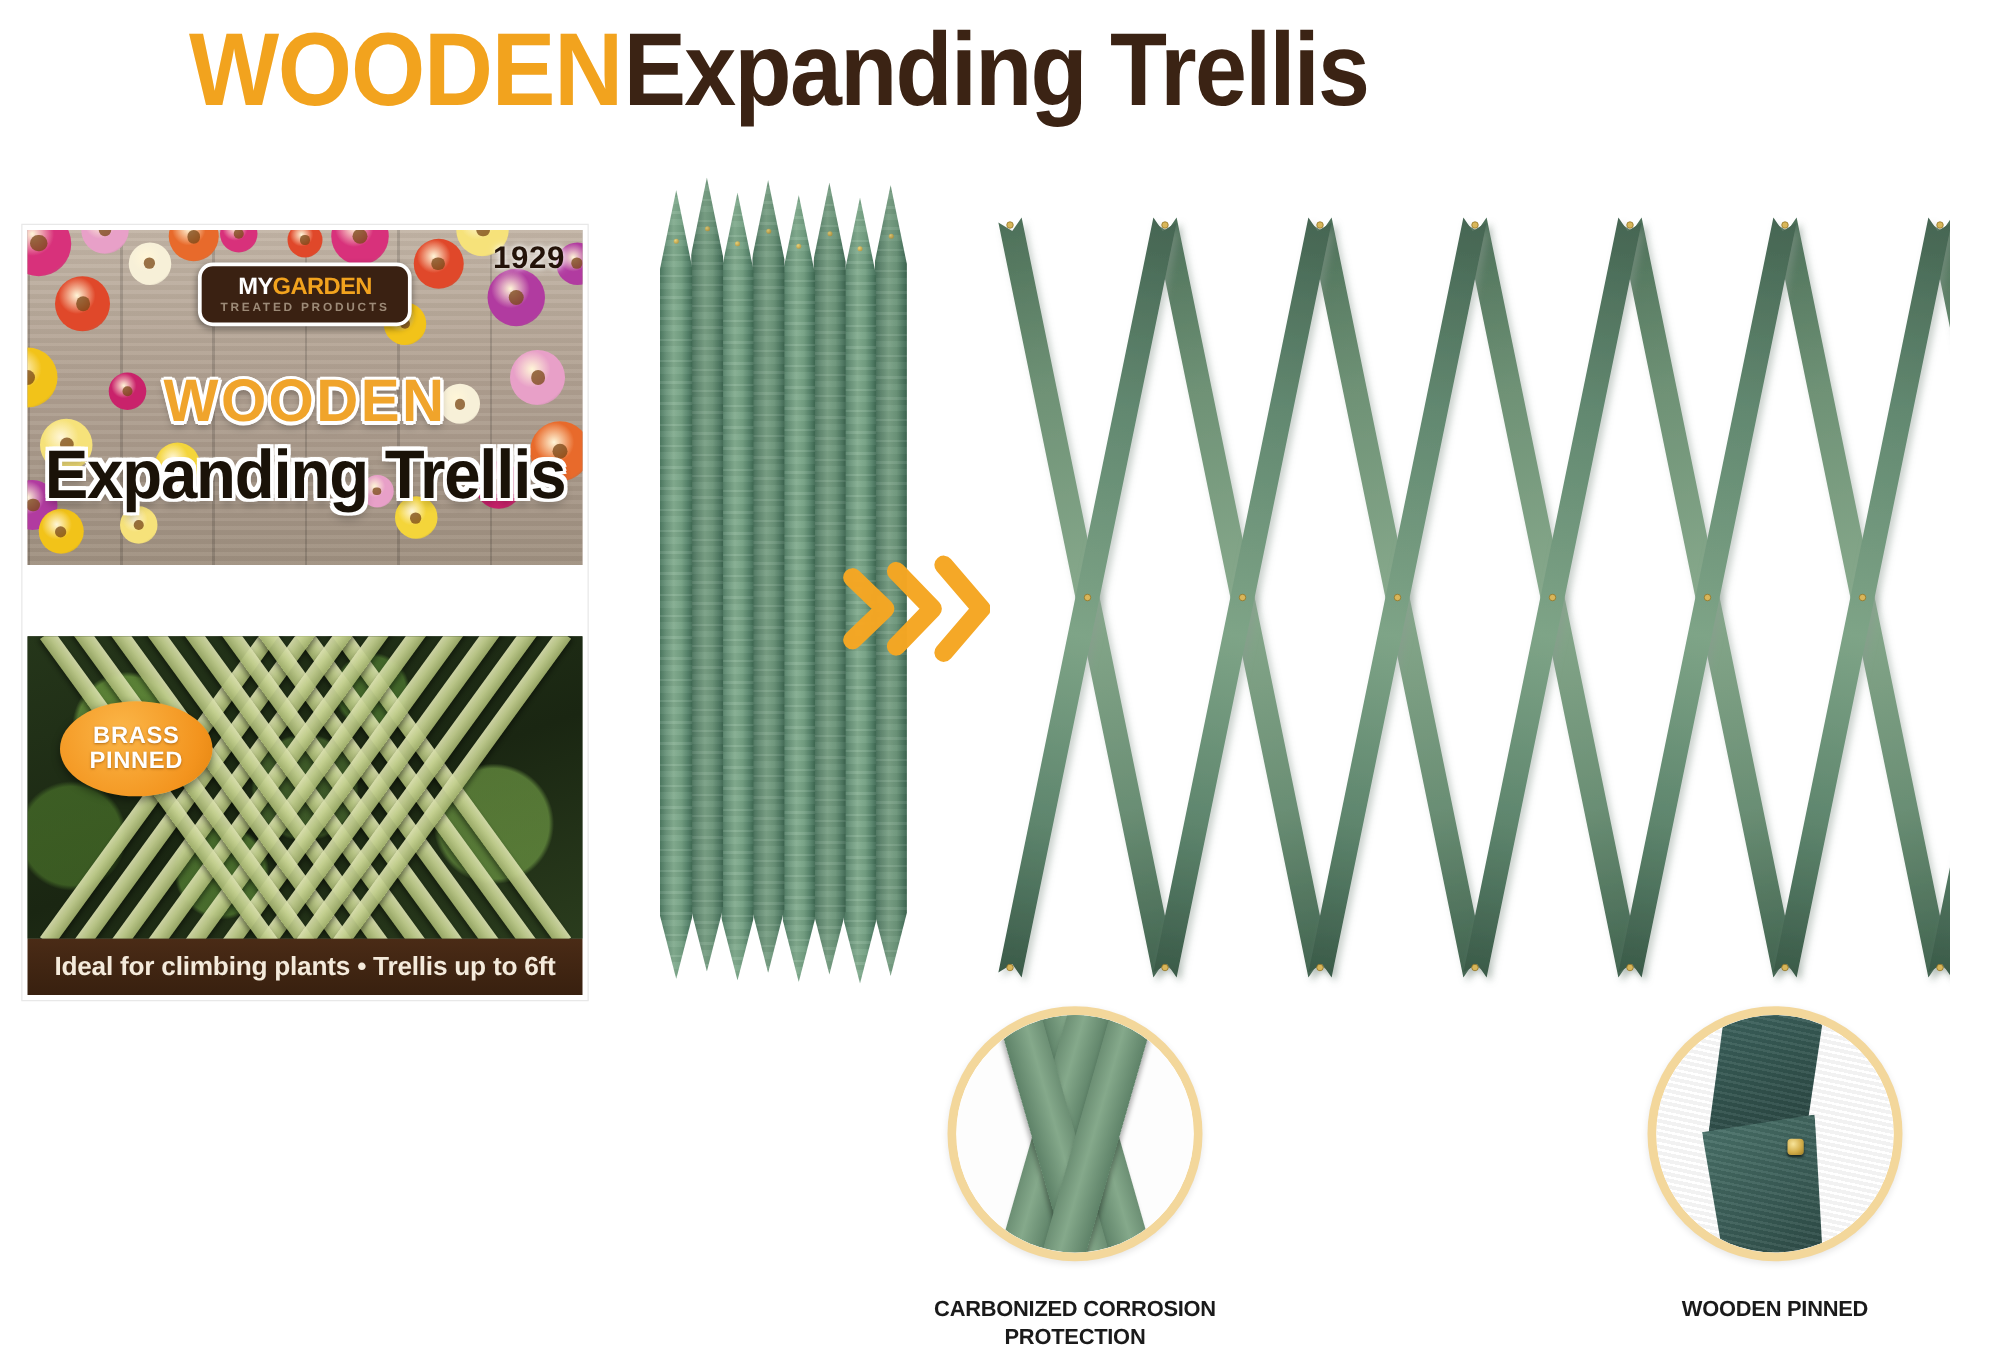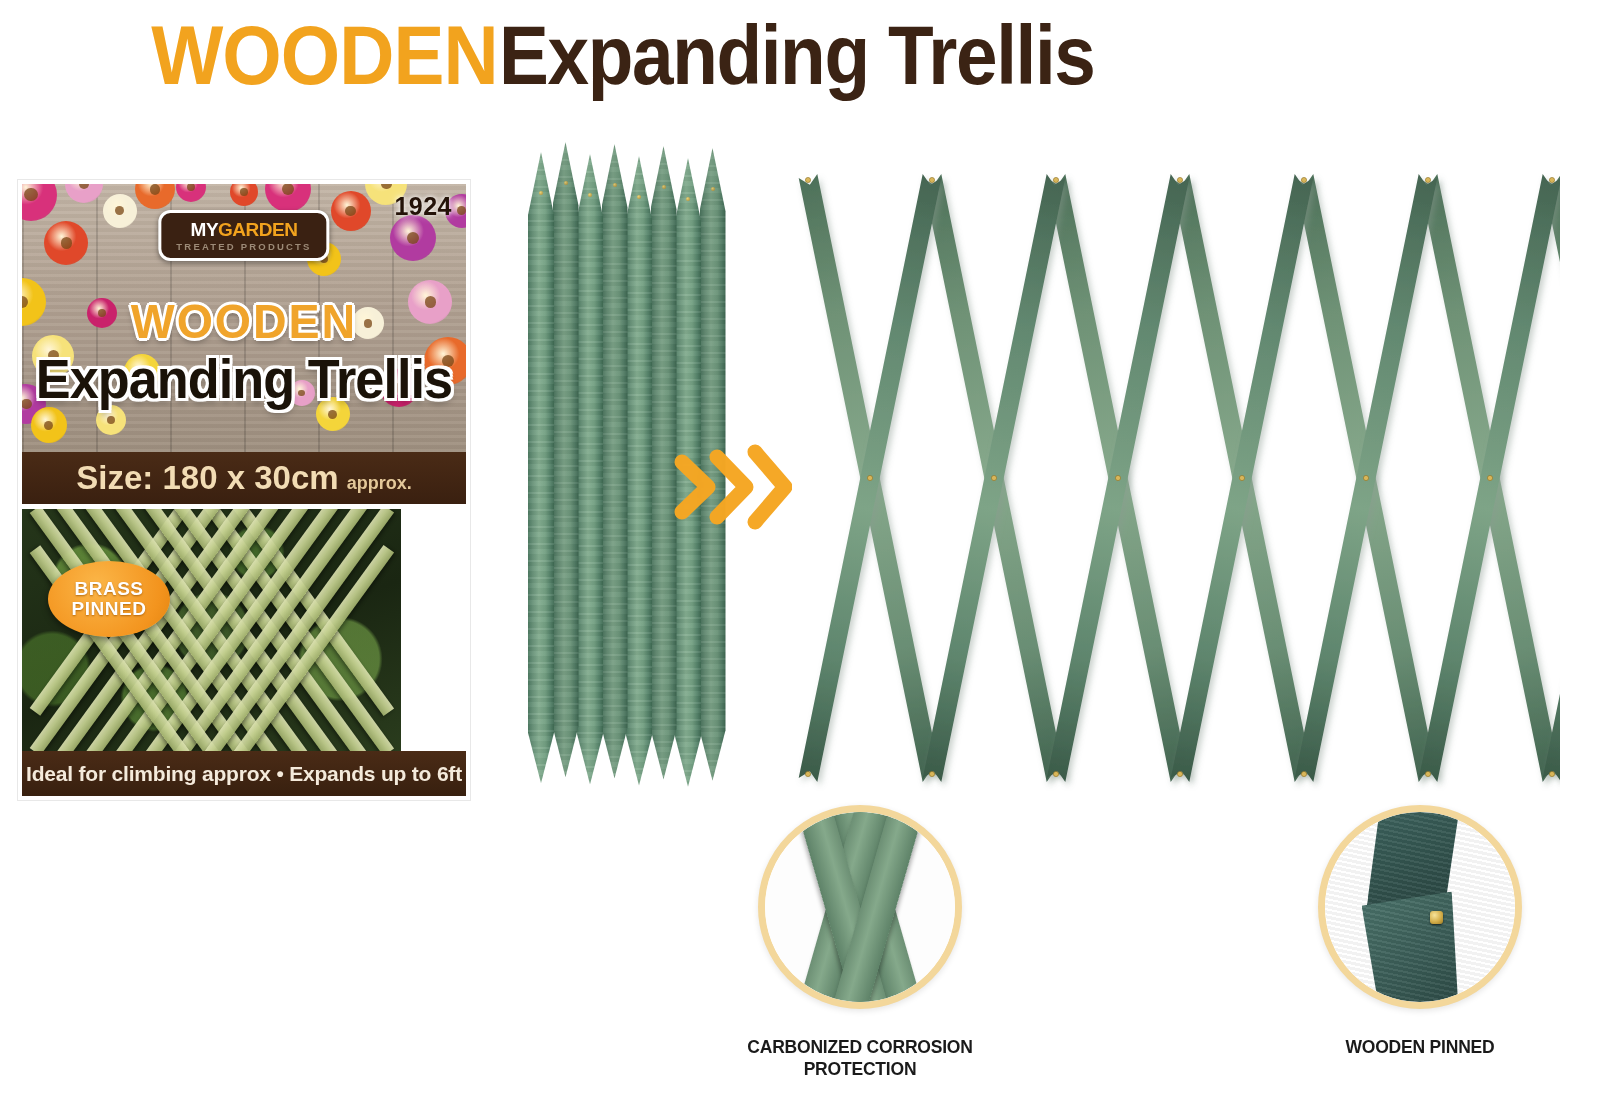--- a/index.html
+++ b/index.html
@@ -129,21 +129,21 @@
   }
   .size-bar .sz-main{
     font-size:33px;font-weight:bold;color:#F2DCB4;letter-spacing:0px;
   }
   .size-bar .sz-approx{
     font-size:18px;font-weight:bold;color:#E3C89A;margin-left:8px;
     position:relative;top:5px;
   }
 
   .pkg-photo{
-    position:absolute;left:4px;top:329px;width:379px;height:242px;
+    position:absolute;left:4px;top:329px;width:444px;height:242px;
     overflow:hidden;background:#1d2c14;
   }
   .leafbg{
     position:absolute;inset:0;
     background:
       radial-gradient(circle at 18% 30%, rgba(120,170,70,.65) 0 10%, transparent 11%),
       radial-gradient(circle at 62% 18%, rgba(90,140,55,.6) 0 8%, transparent 9%),
       radial-gradient(circle at 84% 62%, rgba(130,180,80,.55) 0 11%, transparent 12%),
       radial-gradient(circle at 35% 78%, rgba(100,150,60,.6) 0 10%, transparent 11%),
       radial-gradient(circle at 8% 66%, rgba(80,125,45,.6) 0 9%, transparent 10%),
@@ -320,35 +320,31 @@
           <div class="fl" style="left: 85%; top: 76%; width: 38px; height: 38px; margin-left: -19px; margin-top: -19px; background: radial-gradient(circle at 40% 35%, rgb(255, 246, 216) 0%, rgb(201, 34, 107) 38%, rgb(201, 34, 107) 72%, rgba(0, 0, 0, 0.25) 100%);"></div>
           <div class="fl" style="left: 70%; top: 86%; width: 34px; height: 34px; margin-left: -17px; margin-top: -17px; background: radial-gradient(circle at 40% 35%, rgb(255, 246, 216) 0%, rgb(244, 213, 58) 38%, rgb(244, 213, 58) 72%, rgba(0, 0, 0, 0.25) 100%);"></div>
           <div class="fl" style="left: 38%; top: 1%; width: 30px; height: 30px; margin-left: -15px; margin-top: -15px; background: radial-gradient(circle at 40% 35%, rgb(255, 246, 216) 0%, rgb(216, 49, 123) 38%, rgb(216, 49, 123) 72%, rgba(0, 0, 0, 0.25) 100%);"></div>
           <div class="fl" style="left: 50%; top: 3%; width: 28px; height: 28px; margin-left: -14px; margin-top: -14px; background: radial-gradient(circle at 40% 35%, rgb(255, 246, 216) 0%, rgb(224, 72, 42) 38%, rgb(224, 72, 42) 72%, rgba(0, 0, 0, 0.25) 100%);"></div>
           <div class="fl" style="left: 6%; top: 90%; width: 36px; height: 36px; margin-left: -18px; margin-top: -18px; background: radial-gradient(circle at 40% 35%, rgb(255, 246, 216) 0%, rgb(242, 195, 25) 38%, rgb(242, 195, 25) 72%, rgba(0, 0, 0, 0.25) 100%);"></div>
           <div class="fl" style="left: 20%; top: 88%; width: 30px; height: 30px; margin-left: -15px; margin-top: -15px; background: radial-gradient(circle at 40% 35%, rgb(255, 246, 216) 0%, rgb(246, 226, 122) 38%, rgb(246, 226, 122) 72%, rgba(0, 0, 0, 0.25) 100%);"></div>
           <div class="fl" style="left: 99%; top: 10%; width: 34px; height: 34px; margin-left: -17px; margin-top: -17px; background: radial-gradient(circle at 40% 35%, rgb(255, 246, 216) 0%, rgb(177, 59, 160) 38%, rgb(177, 59, 160) 72%, rgba(0, 0, 0, 0.25) 100%);"></div>
           <div class="fl" style="left: 63%; top: 78%; width: 26px; height: 26px; margin-left: -13px; margin-top: -13px; background: radial-gradient(circle at 40% 35%, rgb(255, 246, 216) 0%, rgb(232, 160, 200) 38%, rgb(232, 160, 200) 72%, rgba(0, 0, 0, 0.25) 100%);"></div>
         </div>
 
-      <div class="sku">1924</div>
+      <div class="sku">1929</div>
 
       <div class="logo-badge">
         <div class="logo-line1"><span class="logo-my">MY</span><span class="logo-garden">GARDEN</span></div>
         <div class="logo-line2">TREATED PRODUCTS</div>
       </div>
 
       <div class="pkg-wooden">WOODEN</div>
       <div class="pkg-expanding">Expanding Trellis</div>
     </div>
 
-    <div class="size-bar">
-      <span class="sz-main">Size: 180 x 30cm</span>
-      <span class="sz-approx">approx.</span>
-    </div>
 
     <div class="pkg-photo">
       <div class="leafbg"></div>
       <div class="lat-pack" id="latPack">
           <i class="a" style="top: -6%;"></i>
           <i class="b" style="top: -6%;"></i>
           <i class="a" style="top: 7.5%;"></i>
           <i class="b" style="top: 7.5%;"></i>
           <i class="a" style="top: 21%;"></i>
           <i class="b" style="top: 21%;"></i>
@@ -365,21 +361,21 @@
           <i class="a" style="top: 102%;"></i>
           <i class="b" style="top: 102%;"></i>
         </div>
       <div class="brass-oval">
         <span>BRASS</span>
         <span>PINNED</span>
       </div>
     </div>
 
     <div class="pkg-bottom-bar">
-      <span>Ideal for climbing approx • Expands up to 6ft</span>
+      <span>Ideal for climbing plants • Trellis up to 6ft</span>
     </div>
   </div>
 
   <div class="collapsed" id="collapsed">
       <div class="slat" style="left: 0px; top: 12px; height: 631.2px; z-index: 8; filter: brightness(1);">
         <div class="grain"></div>
         <div class="pin"></div>
       </div>
       <div class="slat" style="left: 24.5px; top: 2px; height: 635.2px; z-index: 7; filter: brightness(0.93);">
         <div class="grain"></div>

